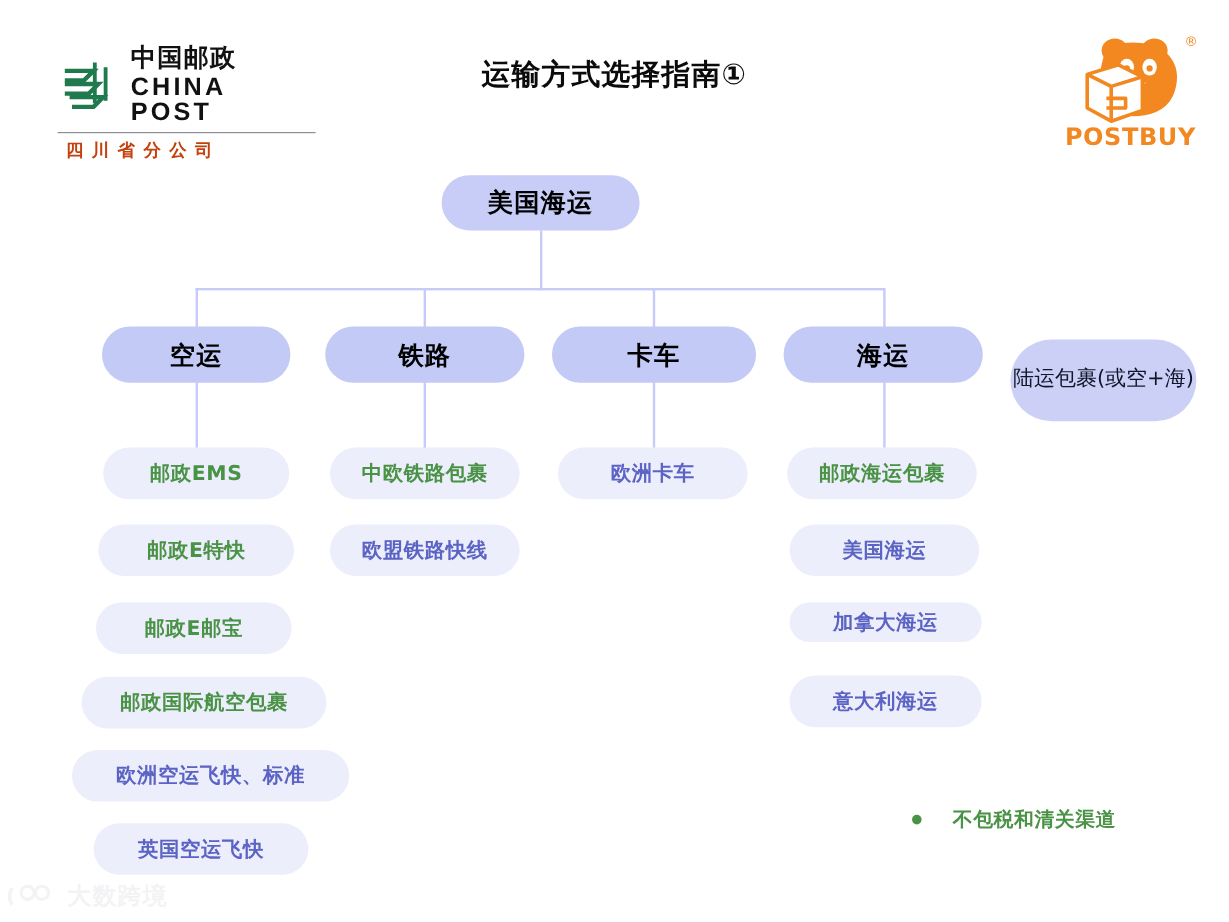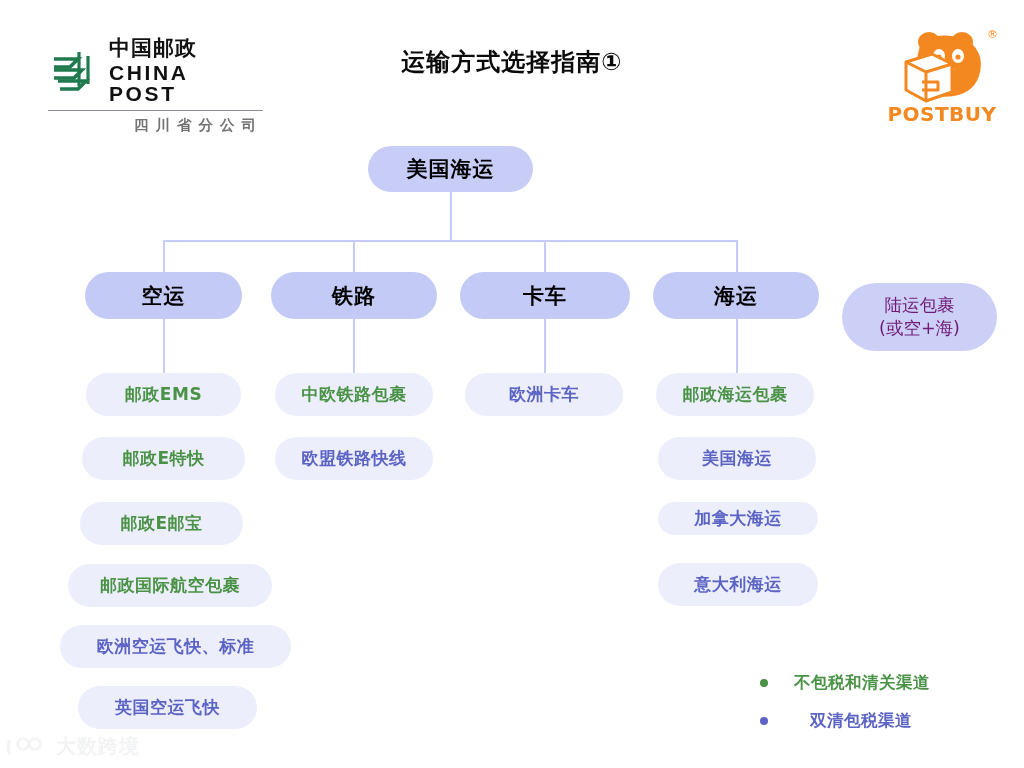--- a/index.html
+++ b/index.html
@@ -20,23 +20,23 @@
     font-family:"DejaVu Sans","Liberation Sans",sans-serif;
     font-size:21px; font-weight:700; color:#111; letter-spacing:1px;
   }
   .cp-en {
     font-family:"Liberation Sans",sans-serif;
     font-size:21px; font-weight:700; color:#111;
     letter-spacing:2.6px; margin-top:3px;
   }
   .cp-rule { margin-top:6px; border-top:1.1px solid #8a8f96; width:100%; }
   .cp-sub {
-    margin-top:5px; text-align:right; width:100%;
+    margin-top:5px; text-align:left; width:100%;
     font-family:Liberation Sans, sans-serif;
-    font-size:14.5px; font-weight:700; color:#737373; letter-spacing:7px;
+    font-size:14.5px; font-weight:700; color:#c2410c; letter-spacing:7px;
     text-indent:7px;
   }
 
   .page-title {
     position:absolute; left:0; top:46px; width:1024px; text-align:center;
     font-family:"DejaVu Sans","Liberation Sans",sans-serif;
     font-size:24px; font-weight:700; color:#0b0b0b; letter-spacing:1px;
   }
 
   .logo-pb { position:absolute; left:884px; top:24px; width:116px; height:108px; }
@@ -59,25 +59,25 @@
     font-family:"DejaVu Sans","Liberation Sans",sans-serif;
     font-size:21px; font-weight:700; color:#000; letter-spacing:1px;
   }
   .node-branch {
     position:absolute; display:flex; align-items:center; justify-content:center;
     background:#c3caf6; border-radius:25px;
     font-family:"DejaVu Sans","Liberation Sans",sans-serif;
     font-size:21px; font-weight:700; color:#000; letter-spacing:1px;
   }
   .node-aside {
-    position:absolute; display:flex; flex-direction:column;
+    position:absolute; display:flex; 
     align-items:center; justify-content:center;
     background:#ccd0f7; border-radius:34px; line-height:1.32;
     font-family:"DejaVu Sans","Liberation Sans",sans-serif;
-    font-size:17.5px; font-weight:400; color:#701a75;
+    font-size:17.5px; font-weight:400; color:#0f172a;
   }
   .chip {
     position:absolute; display:flex; align-items:center; justify-content:center;
     background:#eceefb; border-radius:22px;
     font-family:"DejaVu Sans","Liberation Sans",sans-serif;
     font-size:17px; font-weight:700; letter-spacing:0.5px; white-space:nowrap;
   }
   .chip.green  { color:#4a9245; }
   .chip.purple { color:#5b63c4; }
 
@@ -201,24 +201,20 @@
   <div class="chip green" style="left:656px; top:373px; width:158px; height:43px;">邮政海运包裹</div>
   <div class="chip purple" style="left:658px; top:437px; width:158px; height:43px;">美国海运</div>
   <div class="chip purple" style="left:658px; top:502px; width:160px; height:33px;">加拿大海运</div>
   <div class="chip purple" style="left:658px; top:563px; width:160px; height:43px;">意大利海运</div>
 
   <div class="legend">
     <div class="legend-row">
       <span class="dot green"></span>
       <span class="legend-txt green">不包税和清关渠道</span>
     </div>
-    <div class="legend-row">
-      <span class="dot purple"></span>
-      <span class="legend-txt purple">双清包税渠道</span>
-    </div>
   </div>
 
   <div class="watermark">
     <svg width="44" height="22" viewBox="0 0 44 22">
       <path d="M4 4 q-4 7 0 14" stroke="#e9eaec" stroke-width="3" fill="none"></path>
       <circle cx="17" cy="8" r="5.5" fill="none" stroke="#e9eaec" stroke-width="2.6"></circle>
       <circle cx="29" cy="8" r="5.5" fill="none" stroke="#e9eaec" stroke-width="2.6"></circle>
     </svg>
     <span class="wm-text">大数跨境</span>
   </div>

